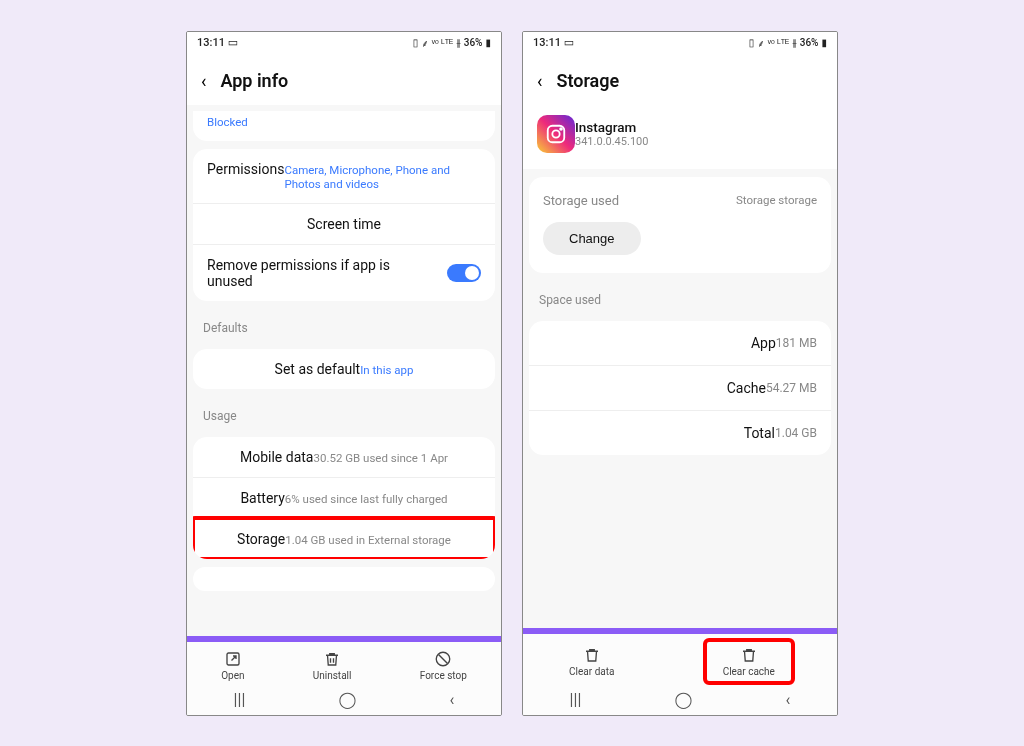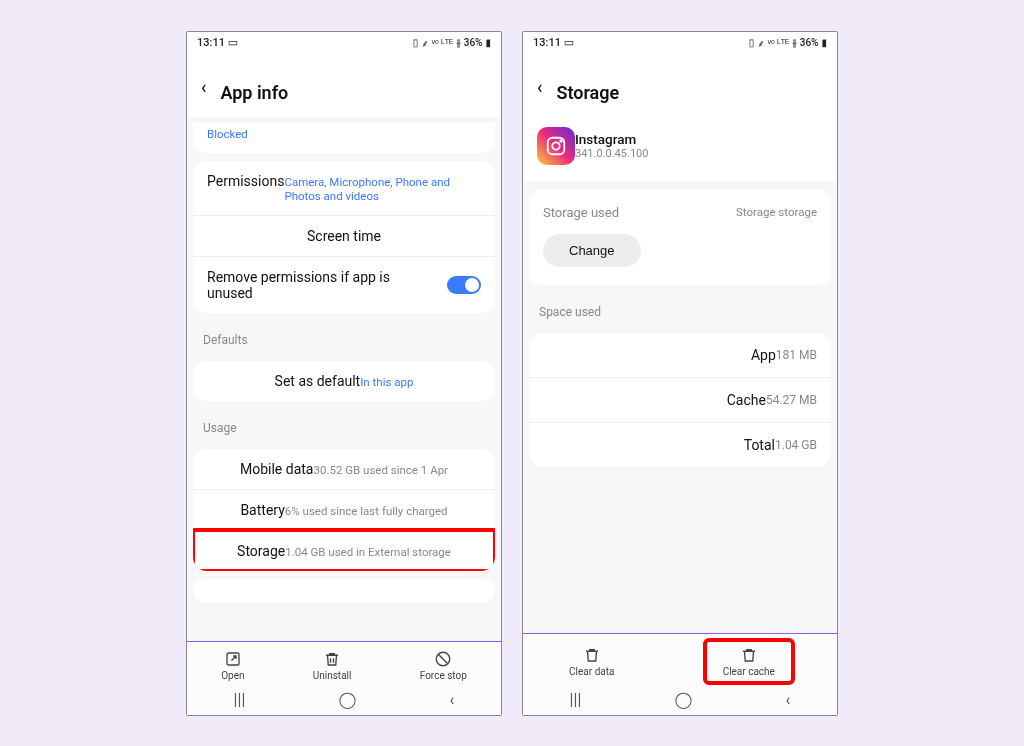--- a/index.html
+++ b/index.html
@@ -37,21 +37,21 @@
   }
   .statusbar .right { display: flex; align-items: center; gap: 3px; font-size: 10px;}
   .header {
     background: #fff;
     padding: 16px 14px 14px 14px;
     display: flex;
     align-items: center;
     gap: 14px;
   }
   .header .back { font-size: 18px; }
-  .header .title { font-size: 18px; font-weight: 600; color: #111; margin-top: 12px; }
+  .header .title { font-size: 18px; font-weight: 600; color: #111; }
   .content { flex: 1; overflow-y: hidden; background: #f7f7f7; }
   .card {
     background: #fff;
     border-radius: 14px;
     margin: 8px 6px;
     overflow: hidden;
   }
   .row {
     padding: 12px 14px;
     border-top: 1px solid #eee;
@@ -95,21 +95,21 @@
   }
   .space-row {
     display: flex; justify-content: flex-end; align-items: center;
     padding: 14px 14px; border-top: 1px solid #eee;
   }
   .space-row:first-of-type { border-top: none;}
   .space-row .k { font-size: 14px; color: #111; }
   .space-row .v { font-size: 12px; color: #888; }
   .bottombar {
     background: #fcfcfc;
-    border-top: 1px solid #8b5cf6;
+    border-top: 6px solid #8b5cf6;
     display: flex;
     justify-content: space-around;
     align-items: center;
     padding: 8px 0 4px 0;
   }
   .bbtn { display: flex; flex-direction: column; align-items: center; gap: 2px; font-size: 10px; color: #444;}
   .bbtn svg { width: 18px; height: 18px; }
   .navbar {
     height: 30px; background: #fcfcfc; display: flex; justify-content: space-around; align-items: center; color: #555;
   }

